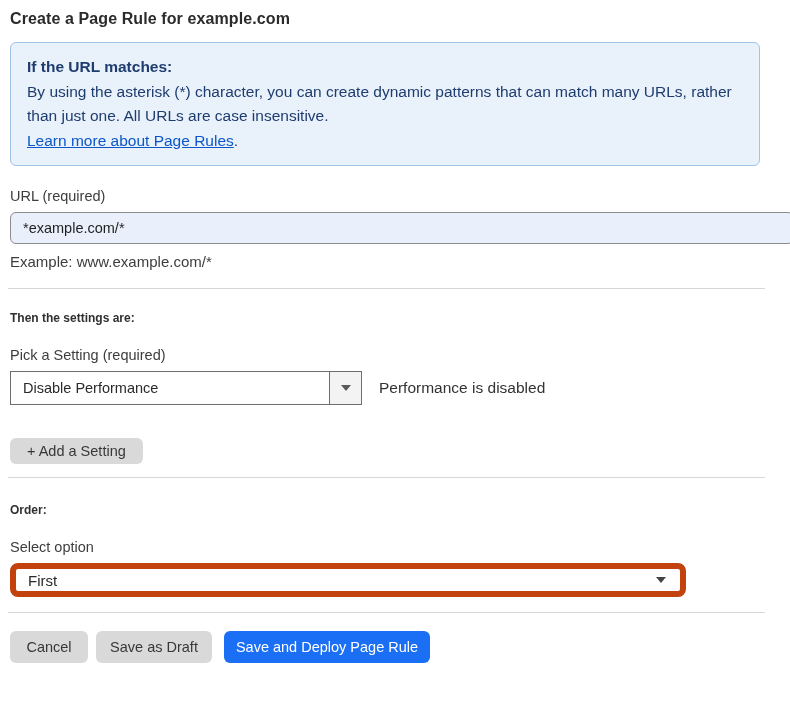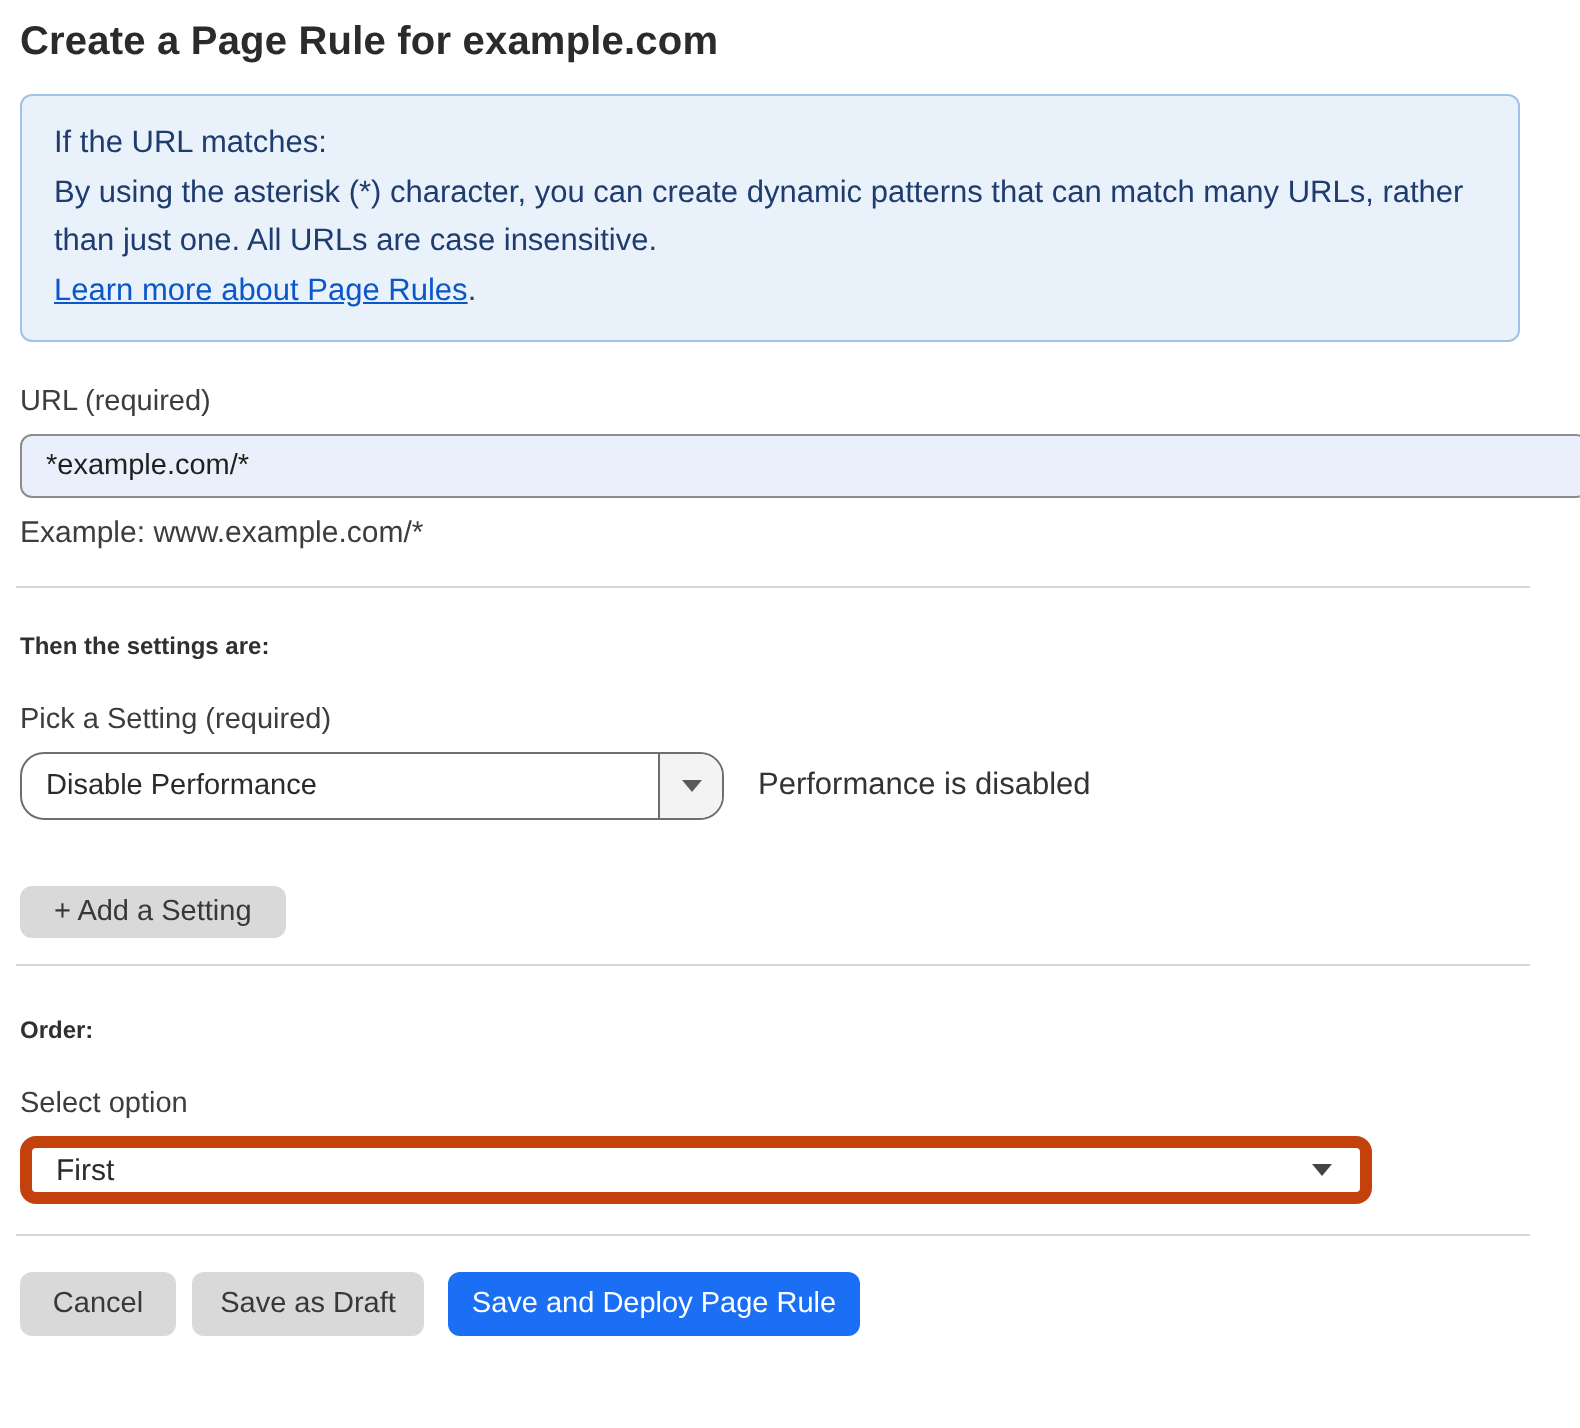--- a/index.html
+++ b/index.html
@@ -11,38 +11,38 @@
   .page {
     width: 790px;
     height: 714px;
     background: #fff;
     position: relative;
     padding: 10px 0 0 10px;
   }
   .content { width: 750px; }
 
   h1.page-title {
-    font-size: 20px;
+    font-size: 16px;
     font-weight: 700;
     color: #2b2b2b;
     letter-spacing: 0.1px;
     margin-bottom: 14px;
   }
 
   .info-box {
     width: 750px;
     background: #e9f1fb;
     border: 1px solid #9ec3e6;
     border-radius: 6px;
     padding: 12px 16px;
     font-size: 15.5px;
     line-height: 24.5px;
     color: #1e3c6e;
   }
-  .info-box .info-heading { font-weight: 400; }
+  .info-box .info-heading { font-weight: 700; }
   .info-box a.info-link {
     color: #0b57c9;
     text-decoration: underline;
     cursor: pointer;
   }
 
   .field-label {
     font-size: 14.5px;
     color: #3d3d3d;
     margin-top: 22px;
@@ -90,21 +90,21 @@
 
   .setting-row {
     display: flex;
     align-items: center;
     gap: 17px;
   }
   .setting-select {
     width: 352px;
     height: 34px;
     border: 1px solid #6e6e6e;
-    border-radius: 12px;
+    border-radius: 0;
     display: flex;
     align-items: stretch;
     background: #fff;
     cursor: pointer;
     overflow: hidden;
   }
   .setting-select .select-value {
     flex: 1;
     display: flex;
     align-items: center;

